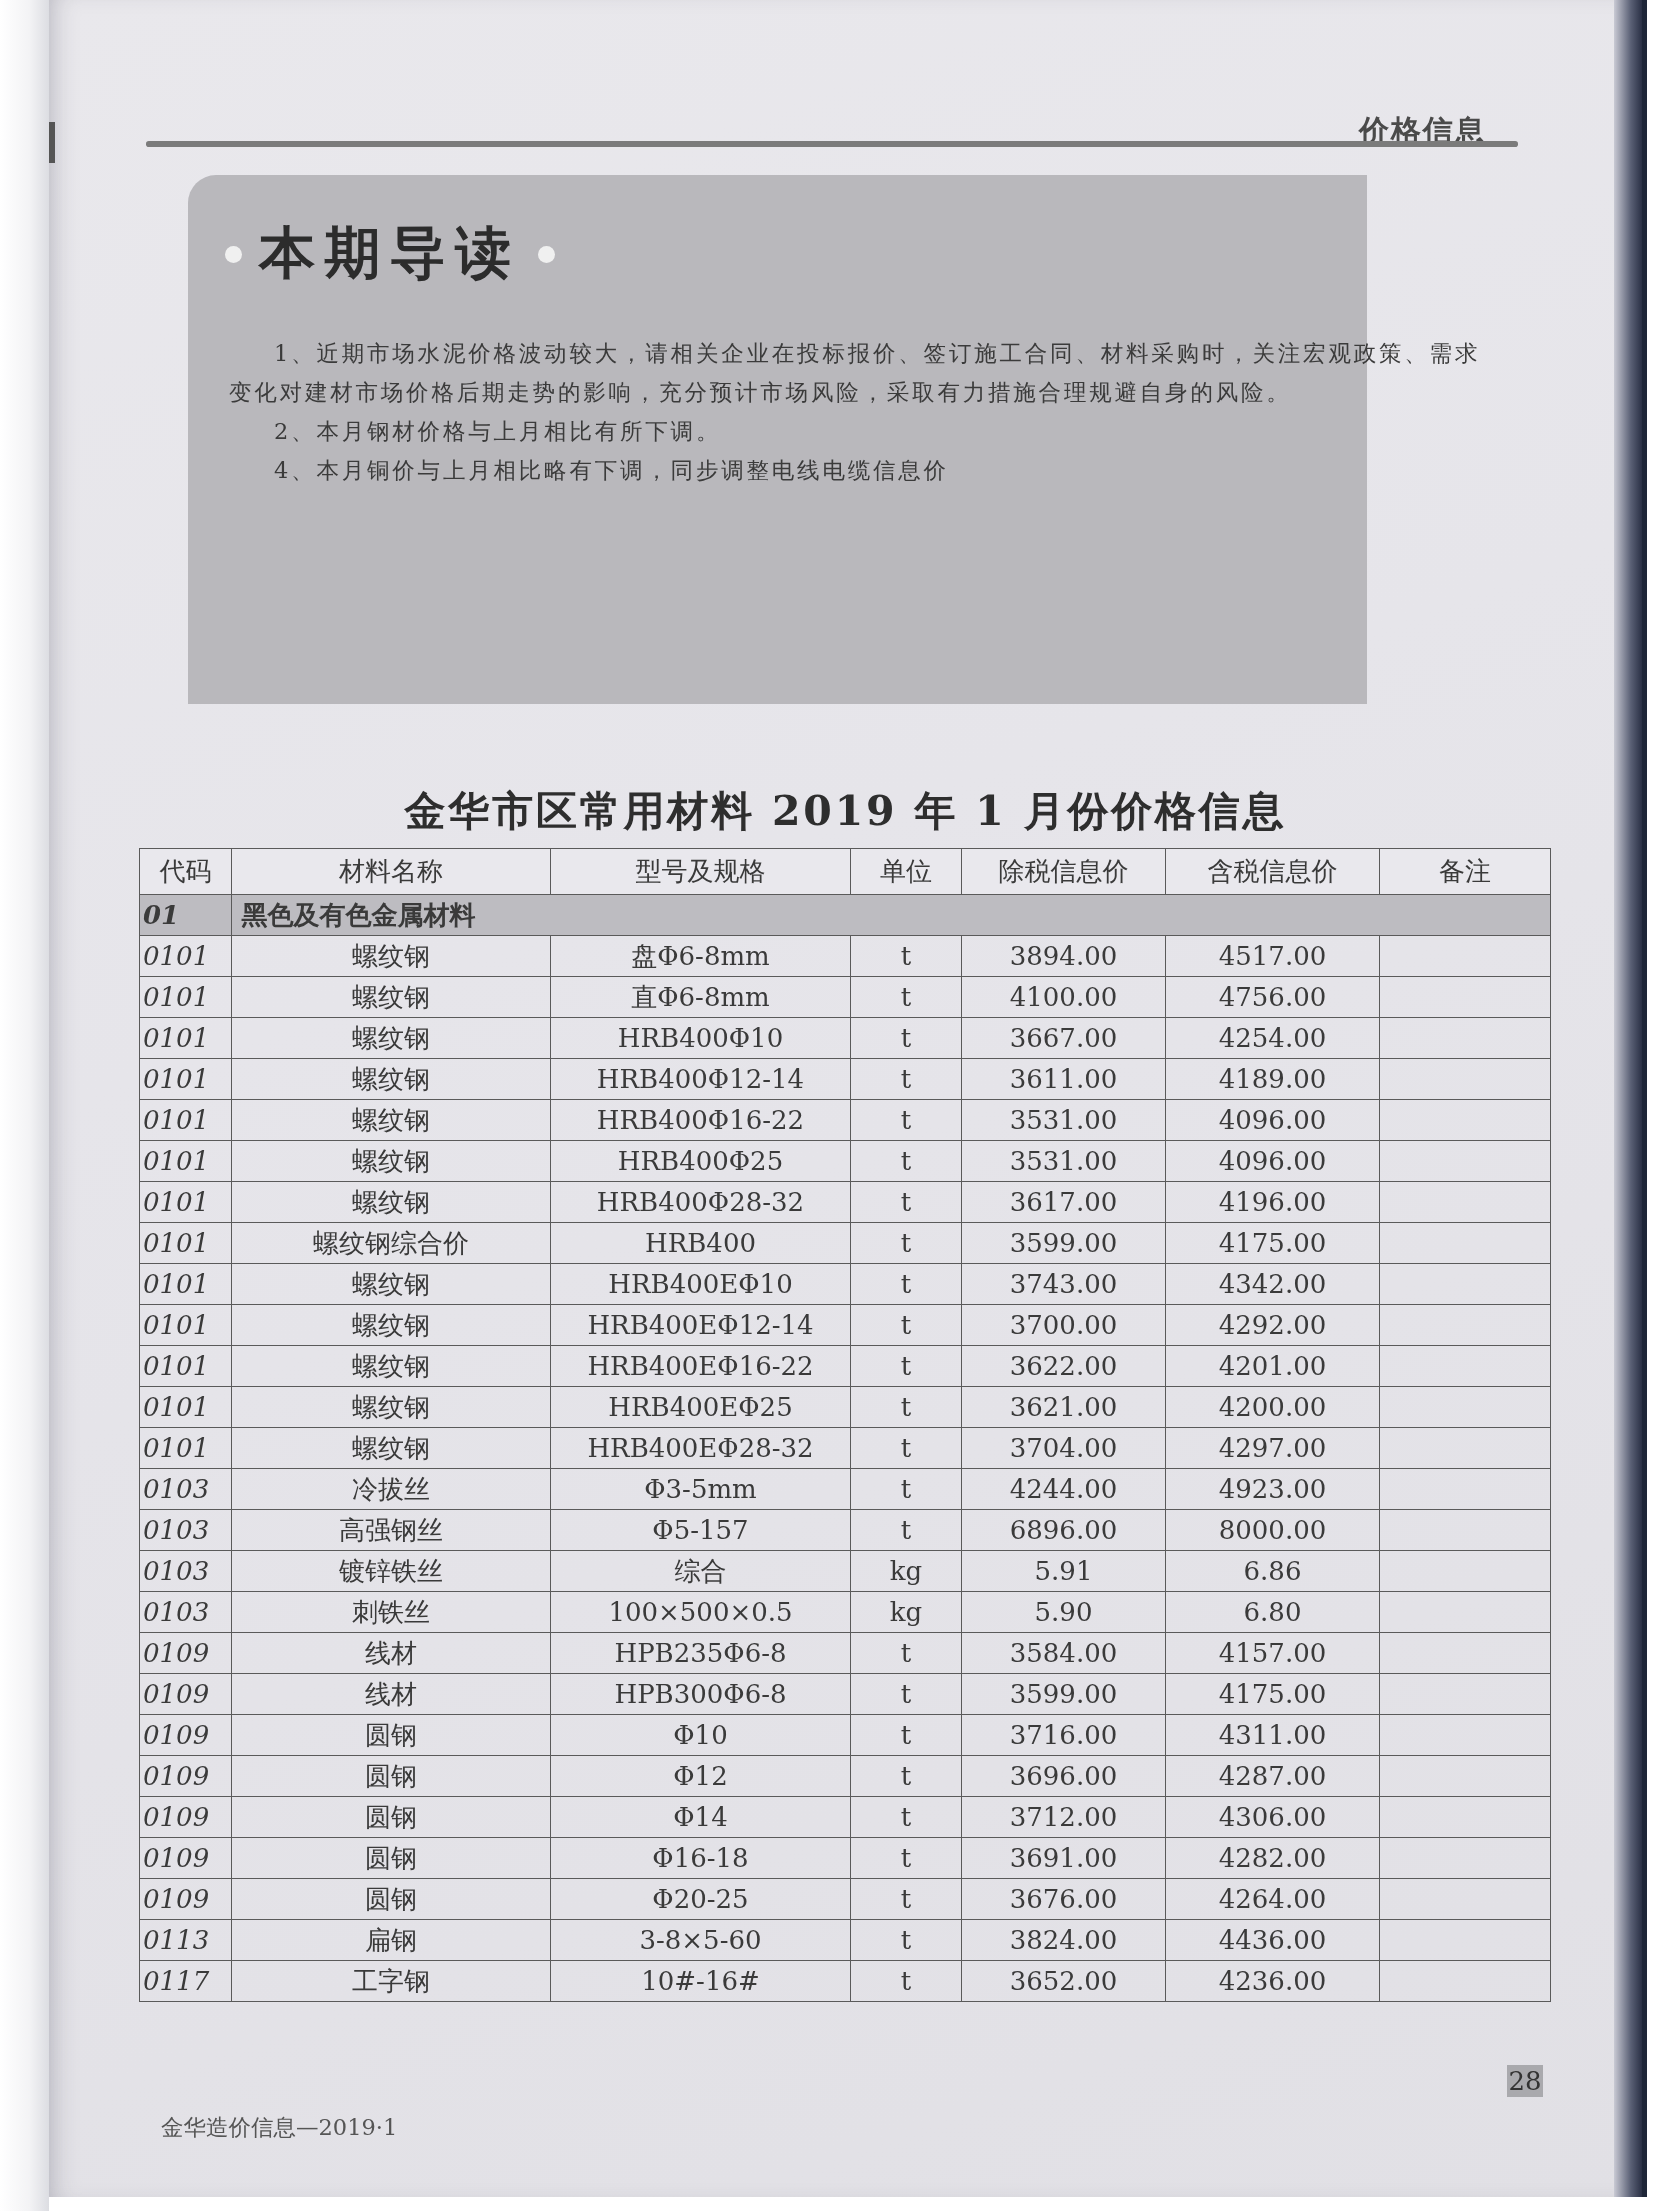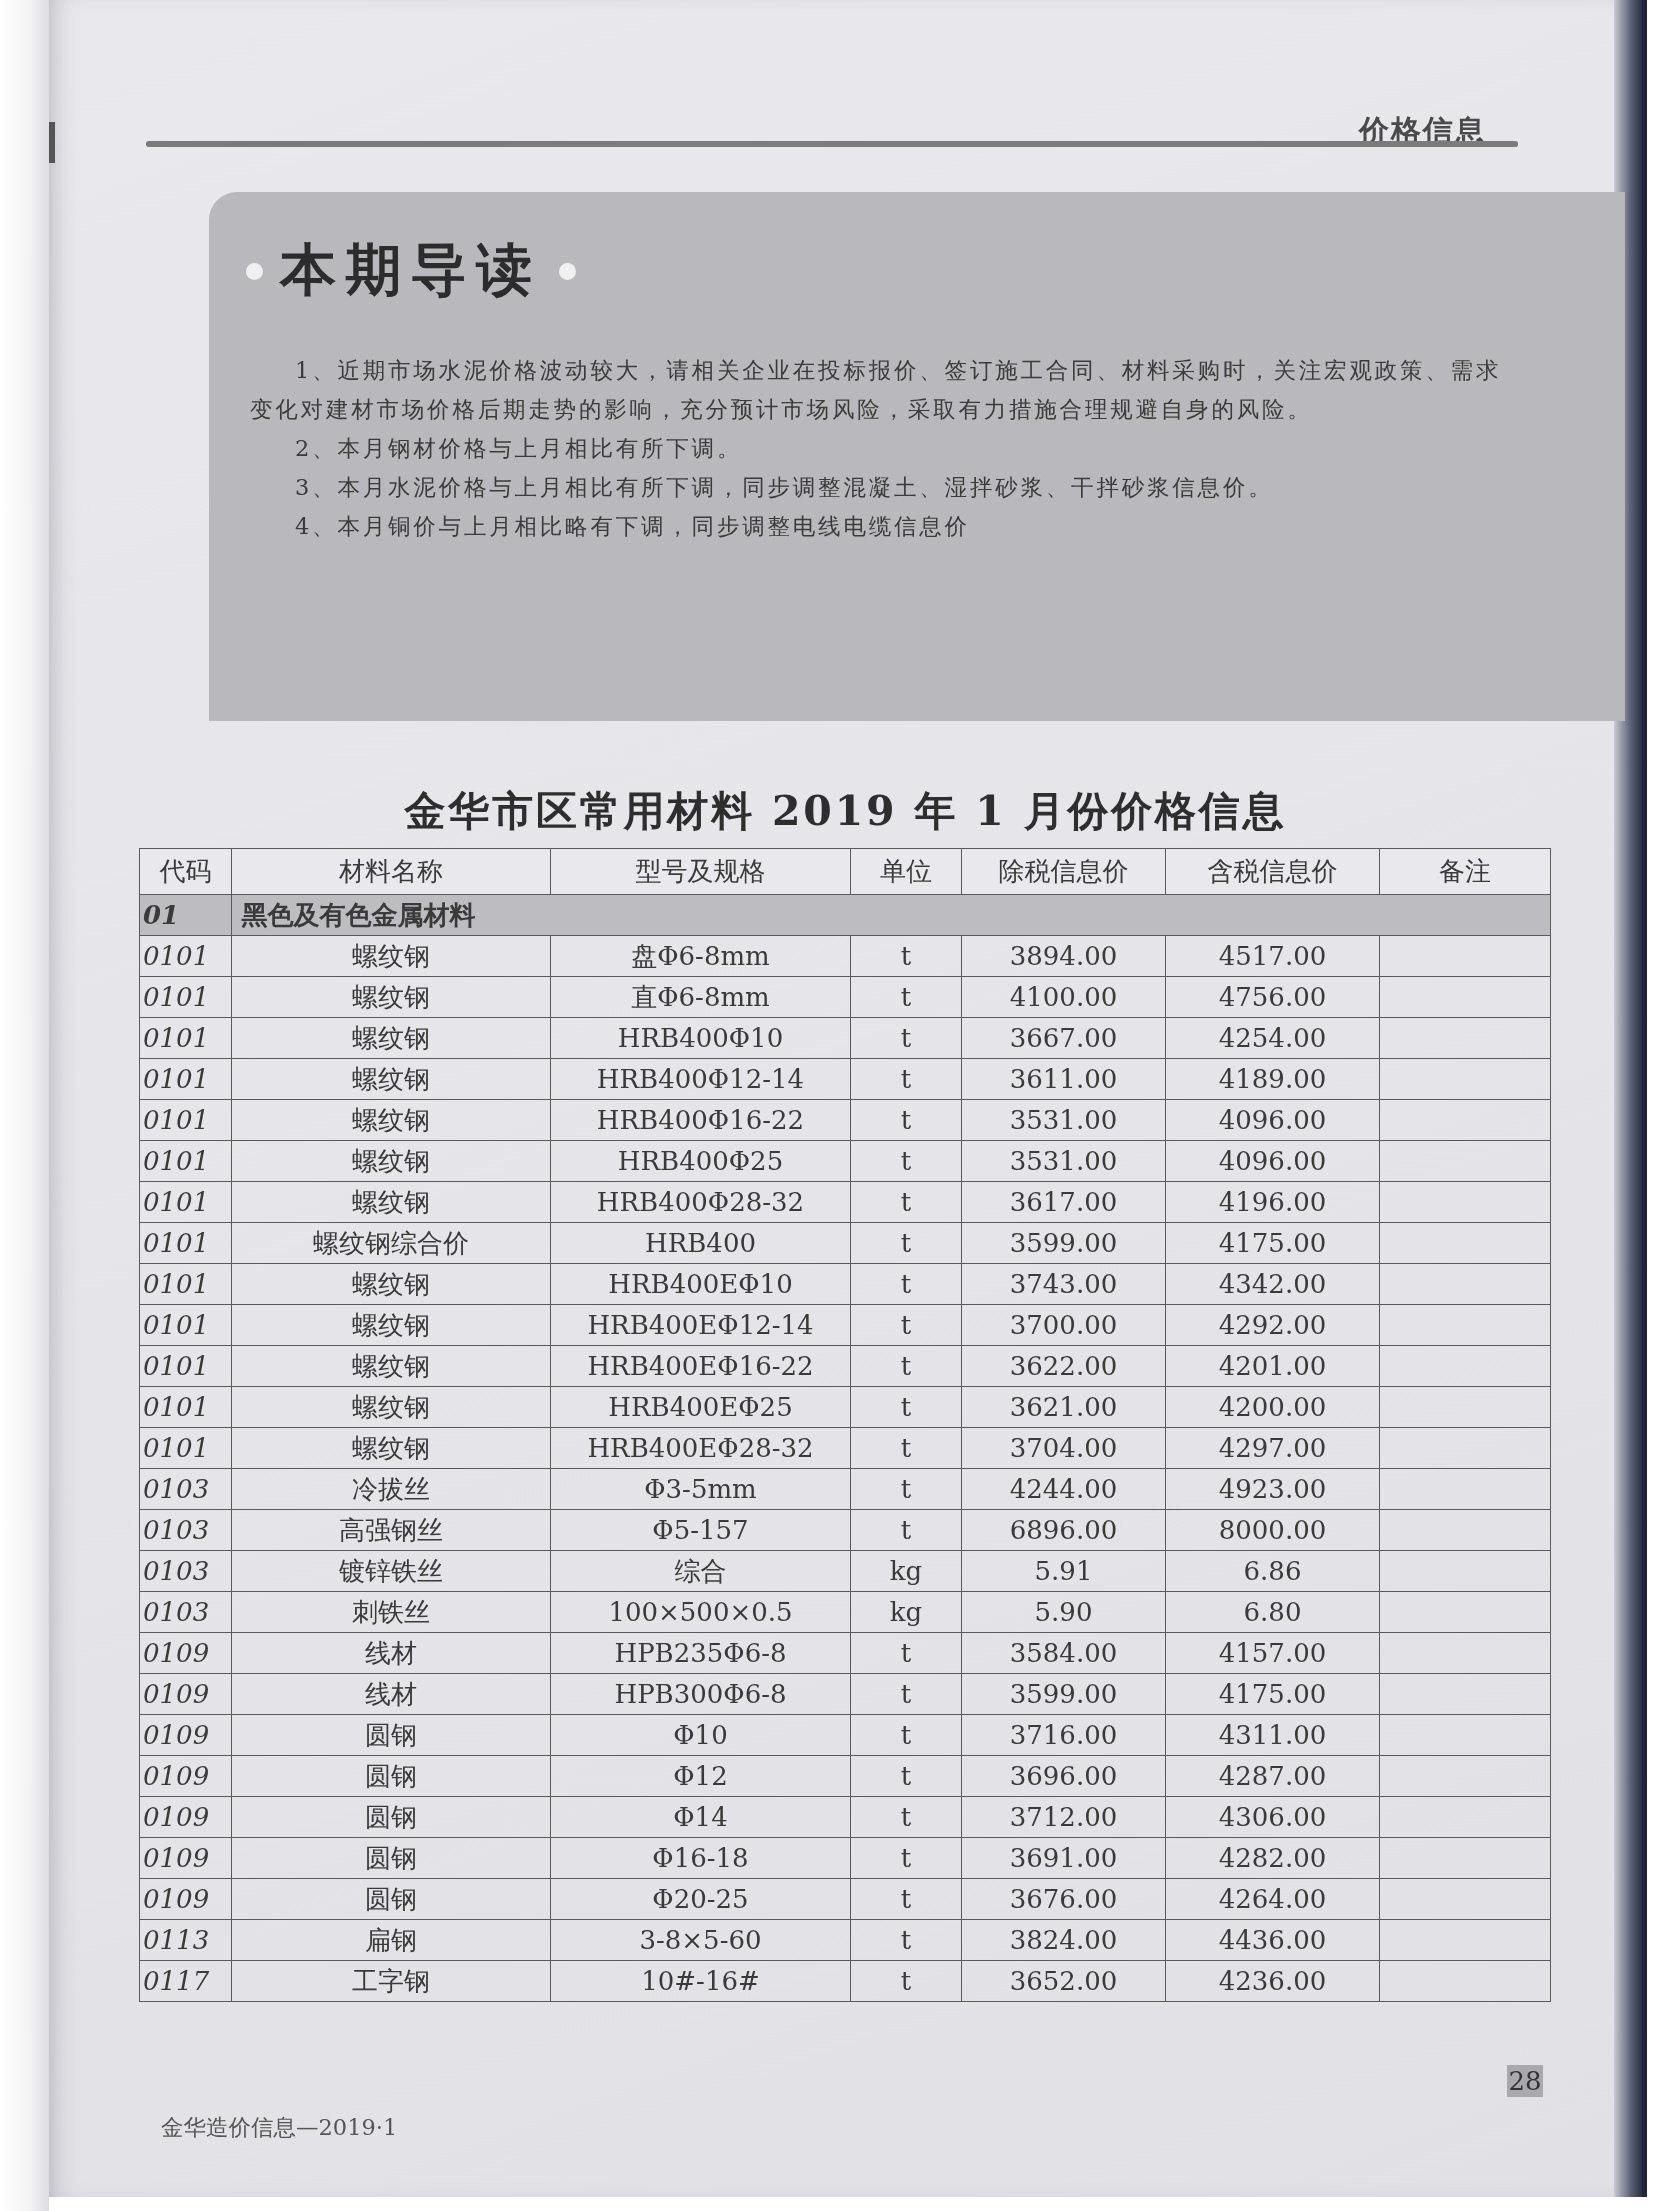--- a/index.html
+++ b/index.html
@@ -29,24 +29,23 @@
   }
   .header-label {
     position: absolute; left: 1310px; top: 111px;
     font-size: 30px; font-weight: bold; letter-spacing: 1.9px; color: #4a4a4a;
   }
   .header-rule {
     position: absolute; left: 97px; top: 141px; width: 1372px; height: 5.6px;
     background: #7b7b7b; border-radius: 2.8px;
   }
   .intro {
-    position: absolute; left: 139px; top: 192px; width: 1416px; height: 529px;
+    position: absolute; left: 139px; top: 175px; width: 1179px; height: 529px;
     background: #b9b8bc;
     border-top-left-radius: 28px;
-    margin-left: 21px;
   }
   .intro-title {
     position: absolute; left: 37px; top: 37px; height: 84px;
     display: flex; align-items: center; gap: 17px;
   }
   .intro-title .dot {
     width: 17px; height: 17px; border-radius: 50%; background: #f0f0f0;
   }
   .intro-title .txt {
     font-size: 56px; font-weight: bold; letter-spacing: 9.4px; color: #2c2c2c;
@@ -98,21 +97,20 @@
 
   <section class="intro">
     <div class="intro-title">
       <span class="dot"></span>
       <span class="txt">本期导读</span>
       <span class="dot"></span>
     </div>
     <div class="intro-body">
       <p class="first">1、近期市场水泥价格波动较大，请相关企业在投标报价、签订施工合同、材料采购时，关注宏观政策、需求变化对建材市场价格后期走势的影响，充分预计市场风险，采取有力措施合理规避自身的风险。</p>
       <p class="item">2、本月钢材价格与上月相比有所下调。</p>
-      <p class="item">3、本月水泥价格与上月相比有所下调，同步调整混凝土、湿拌砂浆、干拌砂浆信息价。</p>
       <p class="item">4、本月铜价与上月相比略有下调，同步调整电线电缆信息价</p>
     </div>
   </section>
 
   <h1 class="table-title">金华市区常用材料 2019 年 1 月份价格信息</h1>
 
   <table class="prices">
     <colgroup>
       <col style="width:92px">
         <col style="width:319px">

